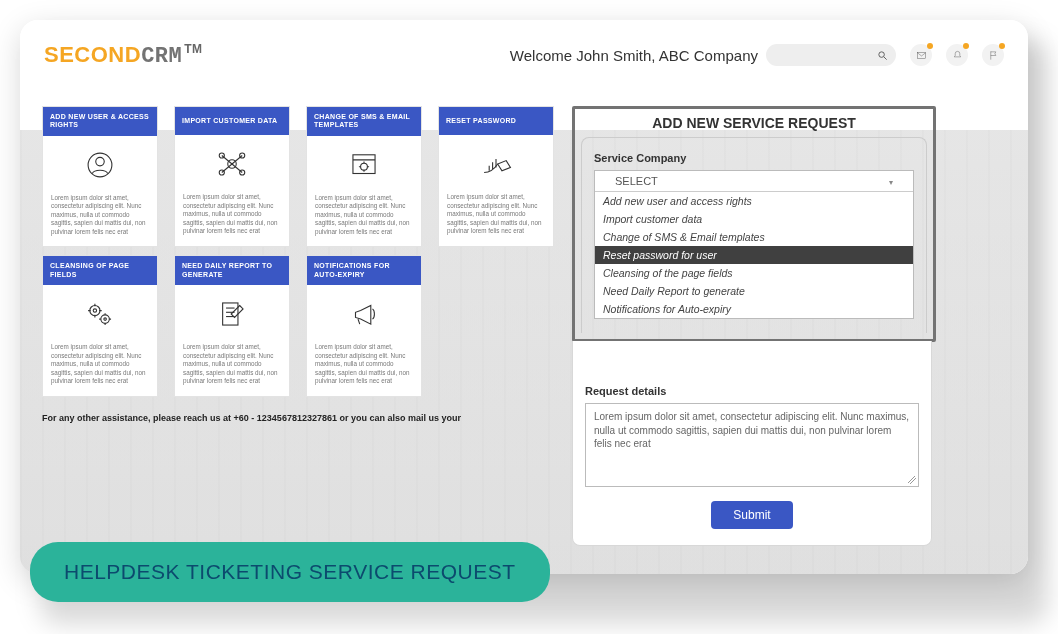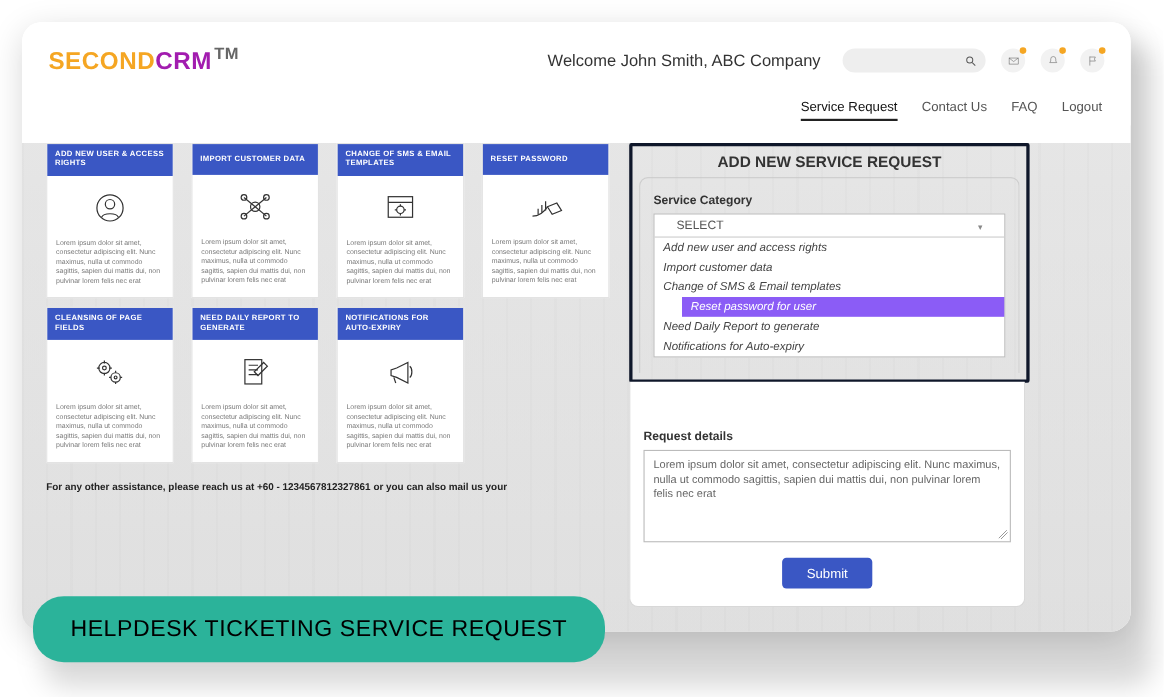--- a/index.html
+++ b/index.html
@@ -40,23 +40,23 @@
   .header {
     position: relative;
     height: 70px;
     display: flex;
     align-items: center;
     padding: 0 24px;
     background: #fff;
   }
   .logo { font-weight: 800; font-size: 22px; letter-spacing: 0.5px; }
   .logo .l1 { color: #f5a623; }
-  .logo .l2 { color: #a21caf; }
-  .logo sup { font-size: 15px; color: #666; font-weight: 600; margin-left: 2px; text-align: center; }
-  .welcome { margin-left: auto; margin-right: 20px; font-size: 15px; color: #333; }
+  .logo .l2 { color: #737373; font-family: Liberation Mono, monospace; }
+  .logo sup { font-size: 12px; color: #666; font-weight: 600; margin-left: 2px; text-align: center; }
+  .welcome { margin-left: auto; margin-right: 8px; font-size: 15px; color: #333; }
   .search-pill {
     width: 130px; height: 22px; border-radius: 12px;
     background: #eee; display: flex; align-items: center; justify-content: flex-end;
     padding-right: 8px;
   }
   .search-pill svg { width: 11px; height: 11px; }
   .topicons { display: flex; gap: 14px; margin-left: 14px; align-items: center; }
   .topicon {
     width: 22px; height: 22px; border-radius: 50%;
     background: #f2f2f2; display: flex; align-items: center; justify-content: center;
@@ -114,21 +114,21 @@
     font-size: 6.3px; color: #797979; line-height: 1.35;
     padding: 0 8px 10px;
   }
   .assist-note {
     grid-column: 1 / -1;
     font-size: 9px; font-weight: 600; color: #222;
     margin-top: 8px;
   }
   
   .highlight {
-    border: 3px solid #0f172a;
+    border: 3px solid #737373;
     padding: 6px 6px;
     border-radius: 2px;
   }
   .panel {
     width: 360px;
     background: #fff;
     border: 1px solid #d8d8d8;
     border-radius: 8px;
     padding: 12px 12px 16px;
   }
@@ -162,23 +162,22 @@
   .select-head .caret { font-size: 8px; color: #888; }
   .options { }
   .option {
     padding: 3px 8px;
     font-size: 10.5px;
     color: #444;
     cursor: pointer;
     font-style: italic;
   }
   .option.selected {
-    background: #8b5cf6;
+    background: #404040;
     color: #fff;
-    margin-left: 25px;
   }
   .details-block { margin-top: 32px; }
   .textarea {
     width: 100%;
     min-height: 84px;
     border: 1px solid #bbb;
     font-size: 10px;
     color: #666;
     padding: 6px 8px;
     line-height: 1.35;
@@ -199,21 +198,21 @@
     border-radius: 4px;
     padding: 7px 22px;
     font-size: 12px;
     cursor: pointer;
   }
   
   .banner {
     position: absolute;
     left: 30px; bottom: 32px;
     background: #2bb39a;
-    color: #000000;
+    color: #0c4a6e;
     font-size: 21px;
     letter-spacing: 0.5px;
     font-weight: 400;
     padding: 18px 34px;
     z-index: 5;
     border-radius: 28px;
   }
 </style>
 </head>
 <body>
@@ -249,26 +248,20 @@
       </div>
       <div class="topicon">
         <svg viewBox="0 0 24 24">
             <path d="M6 3v18M6 4h11l-2 4 2 4H6" stroke="#555" fill="none"></path>
           </svg>
         <div class="badge"></div>
       </div>
     </div>
   </div>
 
-  <div class="navrow">
-    <div class="navitem active">Service Request</div>
-    <div class="navitem">Contact Us</div>
-    <div class="navitem">FAQ</div>
-    <div class="navitem">Logout</div>
-  </div>
 
   <div class="main">
     <div class="cards">
 
       <div class="card">
         <div class="card-head">ADD NEW USER &amp; ACCESS RIGHTS</div>
         <div class="card-icon">
           <svg viewBox="0 0 40 40">
               <circle cx="20" cy="20" r="14"></circle>
               <circle cx="20" cy="16" r="5"></circle>
@@ -364,31 +357,32 @@
         <div class="card-desc">Lorem ipsum dolor sit amet, consectetur adipiscing elit. Nunc maximus, nulla ut commodo sagittis, sapien dui mattis dui, non pulvinar lorem felis nec erat</div>
       </div>
 
       <div class="assist-note">For any other assistance, please reach us at +60 - 1234567812327861 or you can also mail us your</div>
     </div>
 
     <div class="panel-outer">
       <div class="highlight">
         <div class="panel-title">ADD NEW SERVICE REQUEST</div>
         <div class="inner" style="border-bottom:none;border-bottom-left-radius:0;border-bottom-right-radius:0;">
-          <div class="label">Service Category</div>
+          <div class="label">Service Company</div>
           <div class="select">
             <div class="select-head">
               <span>SELECT</span>
               <span class="caret">▾</span>
             </div>
             <div class="options">
               <div class="option">Add new user and access rights</div>
               <div class="option">Import customer data</div>
               <div class="option">Change of SMS &amp; Email templates</div>
               <div class="option selected">Reset password for user</div>
+              <div class="option">Cleansing of the page fields</div>
               <div class="option">Need Daily Report to generate</div>
               <div class="option">Notifications for Auto-expiry</div>
             </div>
           </div>
         </div>
       </div>
 
       <div class="panel" style="border-top:none;border-top-left-radius:0;border-top-right-radius:0;margin-top:-1px;">
         <div class="details-block">
           <div class="label">Request details</div>

